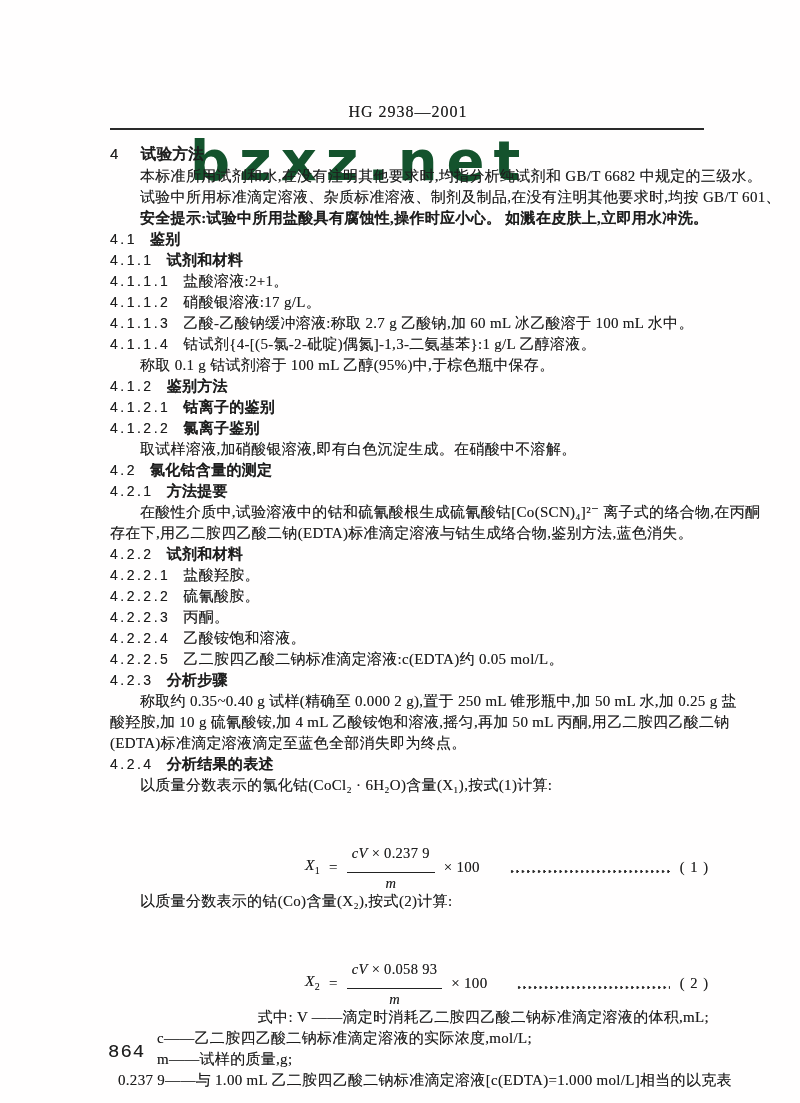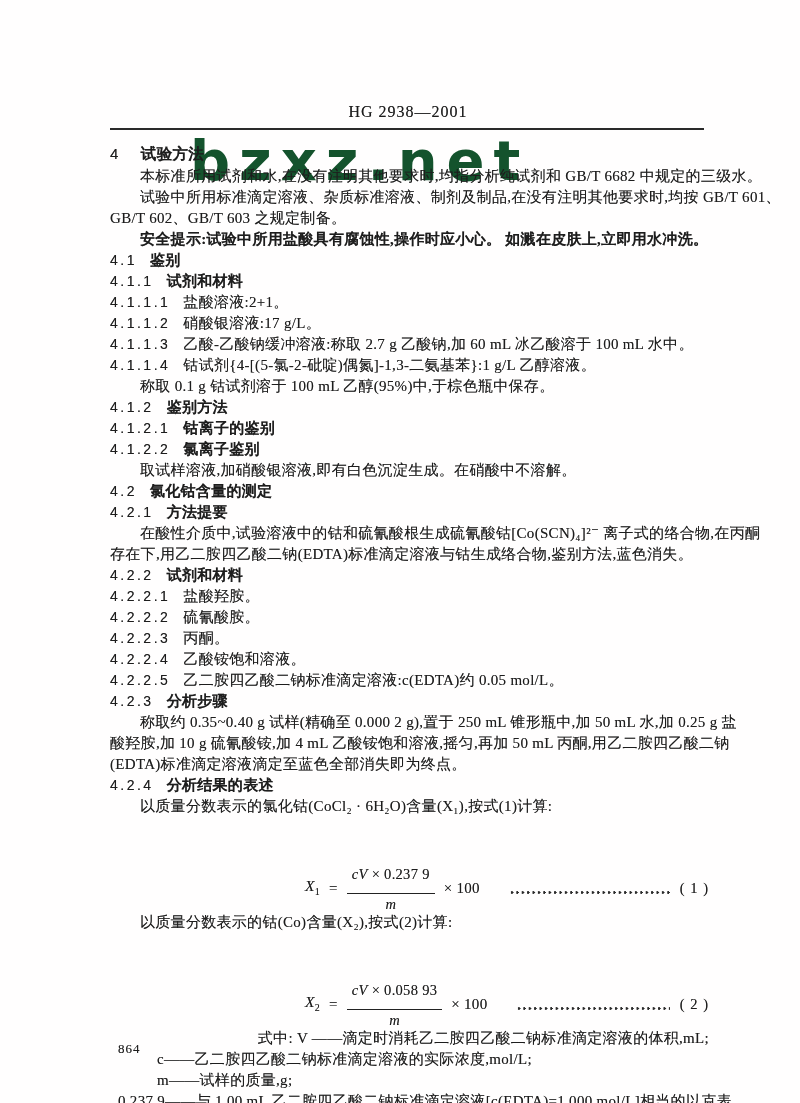--- a/index.html
+++ b/index.html
@@ -96,41 +96,40 @@
     background-image: radial-gradient(circle at 2px 2.5px, #2c2c2c 1.15px, rgba(0,0,0,0) 1.4px);
     background-size: 5.4px 5px;
     background-repeat: repeat-x;
   }
   .f-no { font-size: 14.5px; letter-spacing: 1px; }
   .def-0 { padding-left: 0; text-align: right; }
   .def-1 { padding-left: 47px; }
   .def-2 { padding-left: 8px; }
   .page-number {
     position: absolute;
-    left: 118px;
+    left: 108px;
     top: 1041px;
     z-index: 1;
-    font-size: 13px;
-    font-family: Liberation Serif, serif;
+    font-size: 19px;
+    font-family: Liberation Mono, monospace;
     letter-spacing: 1px;
     text-shadow: 0 0 .5px rgba(40,40,40,.5);
   }
 </style>
 </head>
 <body>
 
 <div class="page">
   <div class="watermark">bzxz.net</div>
   <div class="doc-code">HG 2938—2001</div>
   <div class="header-rule"></div>
   <div class="doc-body">
       <div class="line clause-h h-main"><span class="clause-no">4</span><span class="clause-title">试验方法</span></div>
       <div class="line p-indent">本标准所用试剂和水,在没有注明其他要求时,均指分析纯试剂和 GB/T 6682 中规定的三级水。</div>
       <div class="line p-indent">试验中所用标准滴定溶液、杂质标准溶液、制剂及制品,在没有注明其他要求时,均按 GB/T 601、</div>
-      <div class="line">GB/T 602、GB/T 603 之规定制备。</div>
       <div class="line p-indent bold">安全提示:试验中所用盐酸具有腐蚀性,操作时应小心。 如溅在皮肤上,立即用水冲洗。</div>
       <div class="line clause-h"><span class="clause-no">4.1</span><span class="clause-title">鉴别</span></div>
       <div class="line clause-h"><span class="clause-no">4.1.1</span><span class="clause-title">试剂和材料</span></div>
       <div class="line clause"><span class="clause-no">4.1.1.1</span><span class="clause-text">盐酸溶液:2+1。</span></div>
       <div class="line clause"><span class="clause-no">4.1.1.2</span><span class="clause-text">硝酸银溶液:17 g/L。</span></div>
       <div class="line clause"><span class="clause-no">4.1.1.3</span><span class="clause-text">乙酸-乙酸钠缓冲溶液:称取 2.7 g 乙酸钠,加 60 mL 冰乙酸溶于 100 mL 水中。</span></div>
       <div class="line clause"><span class="clause-no">4.1.1.4</span><span class="clause-text">钴试剂{4-[(5-氯-2-砒啶)偶氮]-1,3-二氨基苯}:1 g/L 乙醇溶液。</span></div>
       <div class="line p-indent">称取 0.1 g 钴试剂溶于 100 mL 乙醇(95%)中,于棕色瓶中保存。</div>
       <div class="line clause-h"><span class="clause-no">4.1.2</span><span class="clause-title">鉴别方法</span></div>
       <div class="line clause-h"><span class="clause-no">4.1.2.1</span><span class="clause-title">钴离子的鉴别</span></div>

